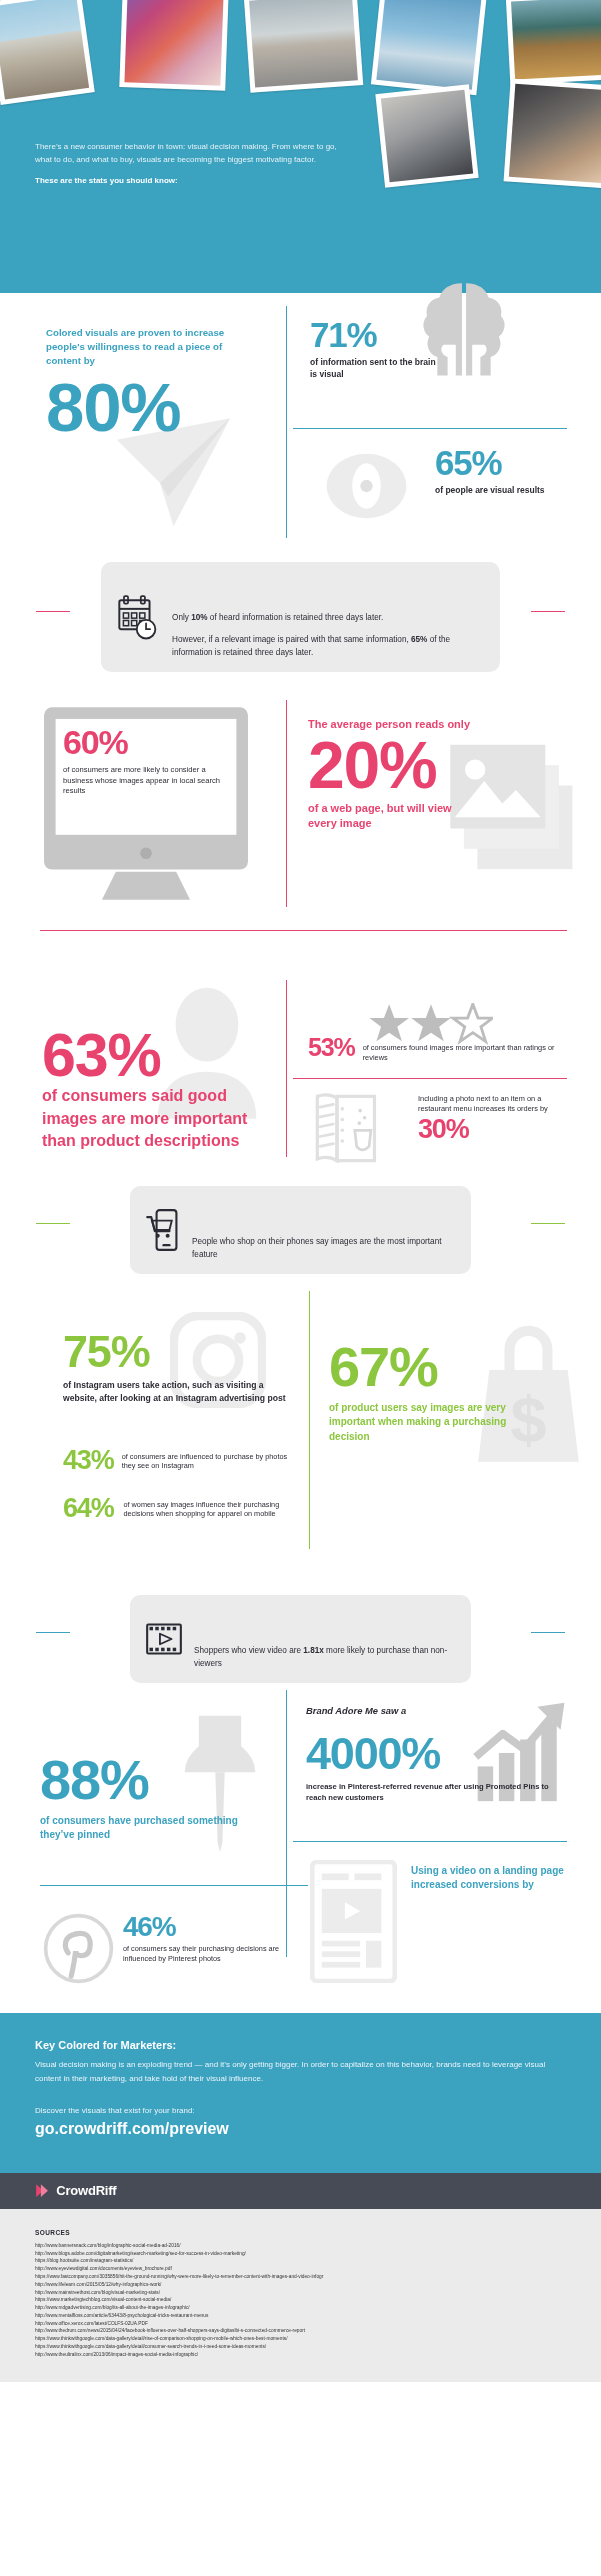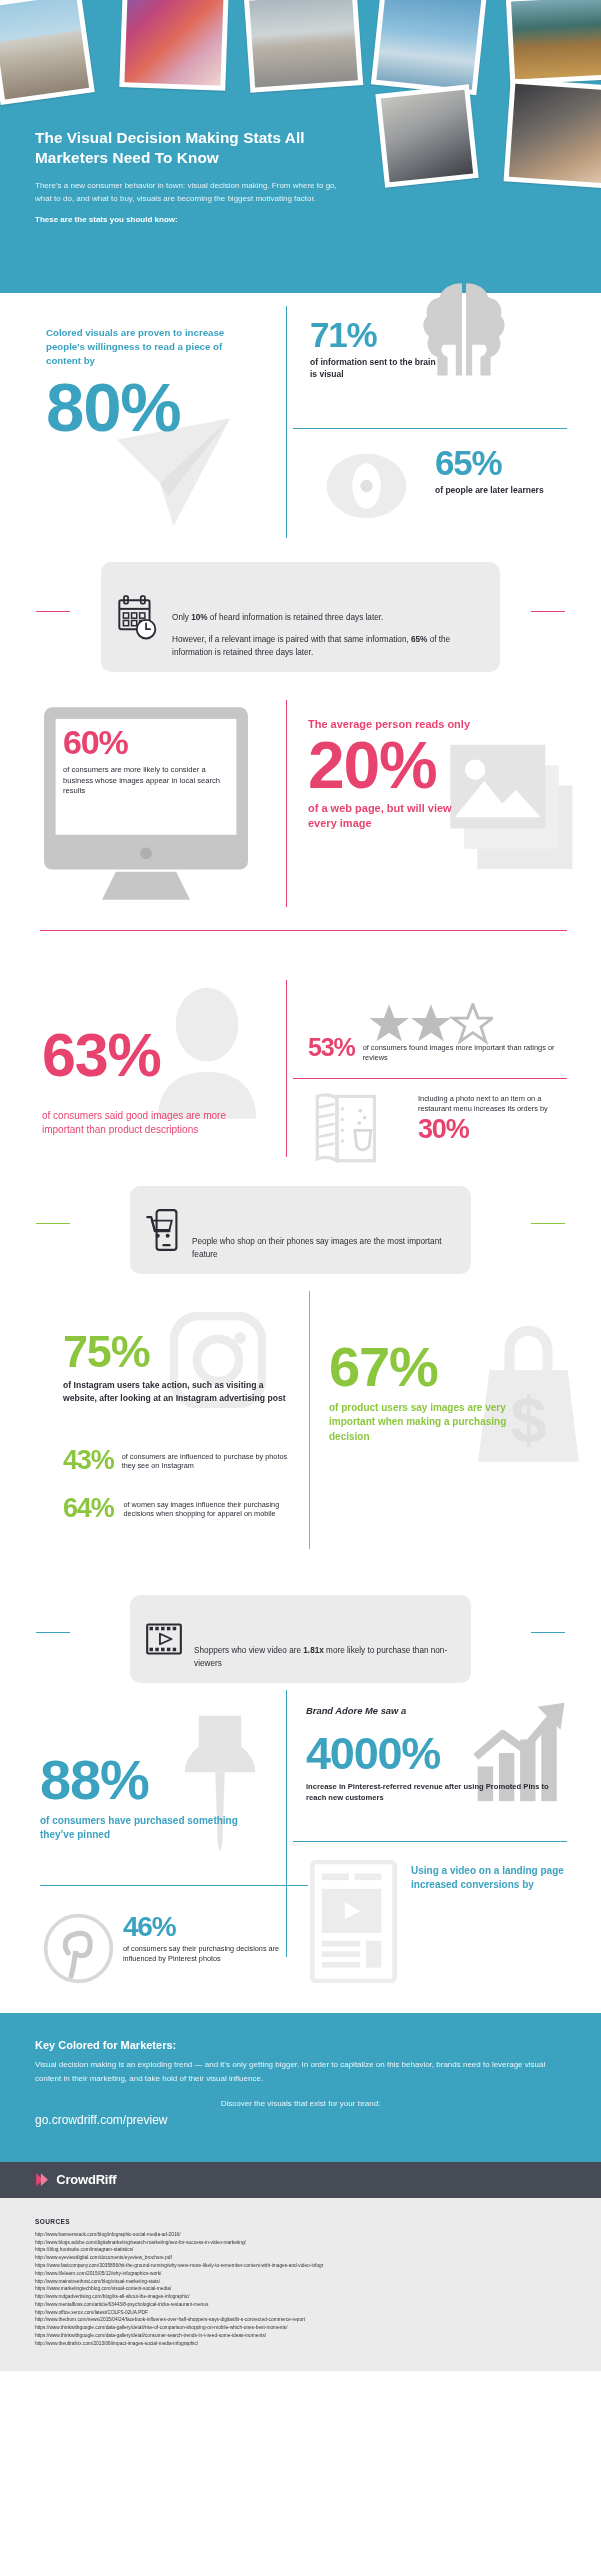--- a/index.html
+++ b/index.html
@@ -76,22 +76,22 @@
     padding: 13px 16.4px;
   }
   .pill-text { font-size: 8.2px; line-height: 1.6; color: #2b2b35; margin-top: 36px; }
   .pill-text b { font-weight: bold; }
   .pill-line { position: absolute; height: 0.6px; width: 34px; top: 50%; }
 
   
   .takeaway { background: #3ba2c0; padding: 26px 35px 35px 35px; }
   .takeaway h2 { color: #fff; font-size: 11px; font-weight: bold; margin-bottom: 7px; }
   .takeaway p { color: #eaf5f9; font-size: 8px; line-height: 1.72; }
-  .takeaway .disc { margin-top: 11px; text-align: center; }
-  .takeaway .url { color: #fff; font-size: 12px; font-weight: normal; margin-top: 2.3px; }
+  .takeaway .disc { margin-top: 18px; }
+  .takeaway .url { color: #fff; font-size: 16px; font-weight: bold; margin-top: 2.3px; }
 
   .logobar { background: #474b55; padding: 10.6px 0 10.6px 35px; display: flex; align-items: center; gap: 5.9px; }
   .logo-mark { width: 15.3px; height: 15.3px; }
   .logo-text { color: #fff; font-size: 13px; font-weight: bold; letter-spacing: -0.2px; }
 
   .sources { background: #ebebeb; padding: 20px 0 23.5px 35px; }
   .sources h3 { font-size: 6.5px; font-weight: bold; letter-spacing: 0.4px; color: #2b2b35; margin-bottom: 5.9px; }
   .sources ul { list-style: none; }
   .sources li { font-size: 4.8px; line-height: 1.62; color: #333; white-space: nowrap; }
 </style>
@@ -118,21 +118,20 @@
           <div class="inner"></div>
         </div>
       <div class="photo p6">
           <div class="inner"></div>
         </div>
       <div class="photo p7">
           <div class="inner"></div>
         </div>
     </div>
     <div class="header-text">
-      <div class="header-title">The Visual Decision Making Stats All Marketers Need To Know</div>
       <div class="header-body">There’s a new consumer behavior in town: visual decision making. From where to go, what to do, and what to buy, visuals are becoming the biggest motivating factor.</div>
       <div class="header-bold">These are the stats you should know:</div>
     </div>
   </div>
 
   <div class="sec" style="height:258px;">
     <div class="divider-v" style="left:286px;top:13px;bottom:13px;background:#3ba2c0;"></div>
     <div class="rule-h" style="left:293px;right:34px;top:135px;background:#3ba2c0;"></div>
 
     <svg class="bg-icon" style="left:106px;top:106px;" width="135" height="141" viewBox="0 0 100 100">
@@ -158,21 +157,21 @@
     </div>
 
     <svg class="bg-icon" style="left:308px;top:155px;" width="117" height="76" viewBox="0 0 120 80">
       <ellipse cx="60" cy="40" rx="42" ry="34" fill="#ececec"></ellipse>
       <ellipse cx="60" cy="40" rx="15" ry="24" fill="#ffffff"></ellipse>
       <circle cx="60" cy="40" r="6.5" fill="#e0e0e0"></circle>
     </svg>
 
     <div style="position:absolute;left:435px;top:154px;width:135px;">
       <div class="stat-num" style="font-size:35px;color:#3ba2c0;">65%</div>
-      <div class="cap" style="font-size:8.5px;font-weight:bold;color:#2b2b35;margin-top:5.9px;">of people are later learners</div>
+      <div class="cap" style="font-size:8.5px;font-weight:bold;color:#2b2b35;margin-top:5.9px;">of people are visual results</div>
     </div>
   </div>
 
   <div class="sec" style="height:135px;padding-top:10.6px;">
     <div class="pill-line" style="left:36px;top:60px;background:#e8436f;"></div>
     <div class="pill-line" style="right:36px;top:60px;background:#e8436f;"></div>
     <div class="pill" style="position:absolute;left:101px;right:101px;top:10.6px;">
       <svg width="43" height="46" viewBox="0 0 74 78">
         <rect x="4" y="10" width="52" height="50" rx="3" fill="none" stroke="#2b2b35" stroke-width="3.4"></rect>
         <line x1="4" y1="25" x2="56" y2="25" stroke="#2b2b35" stroke-width="3.4"></line>
@@ -232,21 +231,21 @@
     <div class="divider-v" style="left:286px;top:59px;bottom:16.4px;background:#e8436f;"></div>
     <div class="rule-h" style="left:293px;right:34px;top:157px;background:#e8436f;"></div>
 
     <svg class="bg-icon" style="left:151px;top:63px;" width="112" height="135" viewBox="0 0 100 120">
       <ellipse cx="50" cy="36" rx="28" ry="33" fill="#ececec"></ellipse>
       <path d="M6 120 C6 92 24 78 50 78 C76 78 94 92 94 120 Z" fill="#ececec"></path>
     </svg>
 
     <div style="position:absolute;left:42px;top:106px;width:217px;">
       <div class="stat-num" style="font-size:61px;color:#e8436f;">63%</div>
-      <div class="cap" style="font-size:10px;font-weight:normal;color:#e8436f;line-height:1.4;margin-top:26px;">of consumers said good images are more important than product descriptions</div>
+      <div class="cap" style="font-size:16px;font-weight:bold;color:#e8436f;line-height:1.4;margin-top:2px;">of consumers said good images are more important than product descriptions</div>
     </div>
 
     <svg class="bg-icon" style="left:369px;top:82px;" width="124" height="43" viewBox="0 0 212 74">
       <path d="M34 2 L43 26 L68 26 L48 41 L56 66 L34 51 L12 66 L20 41 L0 26 L25 26 Z" fill="#bdbdbd"></path>
       <path d="M106 2 L115 26 L140 26 L120 41 L128 66 L106 51 L84 66 L92 41 L72 26 L97 26 Z" fill="#bdbdbd"></path>
       <path d="M178 2 L187 26 L212 26 L192 41 L200 66 L178 51 L156 66 L164 41 L144 26 L169 26 Z" fill="none" stroke="#bdbdbd" stroke-width="5"></path>
     </svg>
 
     <div style="position:absolute;left:308px;top:115px;width:258px;display:flex;align-items:flex-start;gap:8.2px;">
       <div class="stat-num" style="font-size:25px;color:#e8436f;flex:none;">53%</div>

